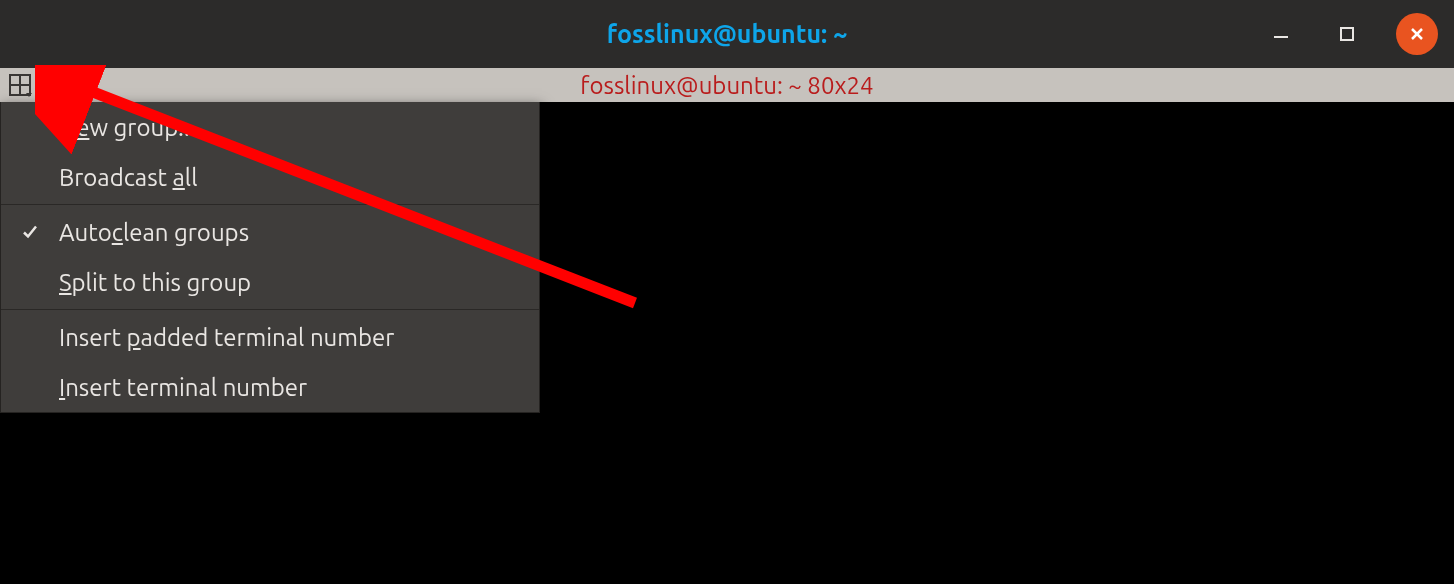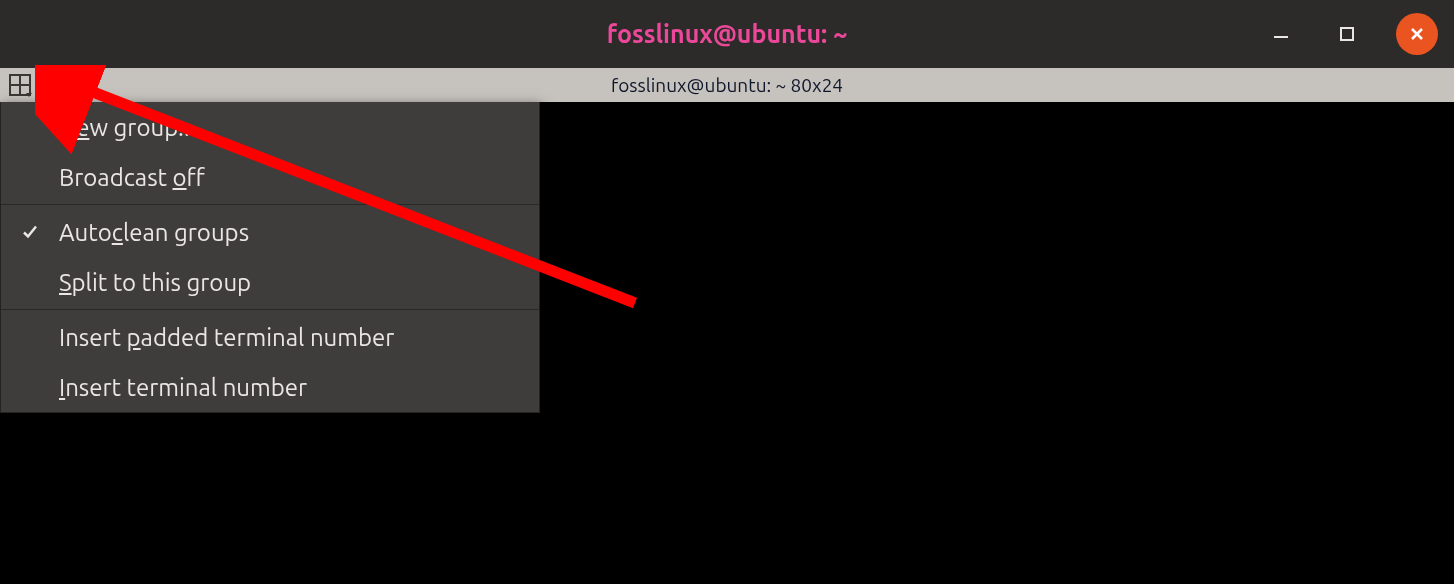--- a/index.html
+++ b/index.html
@@ -17,21 +17,21 @@
     }
     .titlebar {
       height: 68px;
       background: #2c2b2a;
       display: flex;
       align-items: center;
       justify-content: center;
       position: relative;
     }
     .title-text {
-      color: #ec4899;
+      color: #0ea5e9;
       font-size: 25px;
       font-weight: bold;
     }
     .window-controls {
       position: absolute;
       right: 16px;
       top: 50%;
       transform: translateY(-50%);
       display: flex;
       align-items: center;
@@ -63,22 +63,22 @@
       height: 100%;
       display: flex;
       align-items: center;
       justify-content: center;
       border-right: 1px solid #a5a19c;
     }
     .tab-title {
       position: absolute;
       left: 50%;
       transform: translateX(-50%);
-      color: #0f172a;
-      font-size: 19px;
+      color: #b91c1c;
+      font-size: 24px;
     }
     .terminal-area {
       position: absolute;
       top: 102px;
       left: 0;
       right: 0;
       bottom: 0;
       background: #000;
     }
     .context-menu {
@@ -160,21 +160,21 @@
   <span class="tab-title">fosslinux@ubuntu: ~ 80x24</span>
 </div>
 
 <div class="terminal-area"></div>
 
 <div class="context-menu" id="menu-container">
     <div class="menu-item">
       <span>N<span class="underline-char">e</span>w group...</span>
     </div>
     <div class="menu-item">
-      <span>Broadcast <span class="underline-char">o</span>ff</span>
+      <span>Broadcast <span class="underline-char">a</span>ll</span>
     </div>
     <div class="menu-sep"></div>
     <div class="menu-item">
       <span class="indicator"><svg width="18" height="18" viewBox="0 0 18 18">
           <polyline points="3,10 7,14 15,4" stroke="#e9e6e3" stroke-width="2.5" fill="none"></polyline>
         </svg></span>
       <span>Auto<span class="underline-char">c</span>lean groups</span>
     </div>
     <div class="menu-item">
       <span><span class="underline-char">S</span>plit to this group</span>

